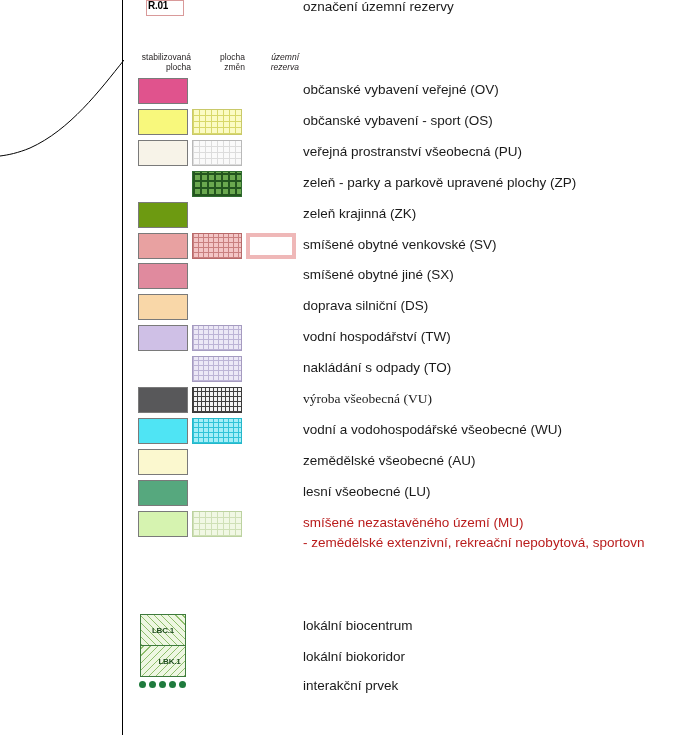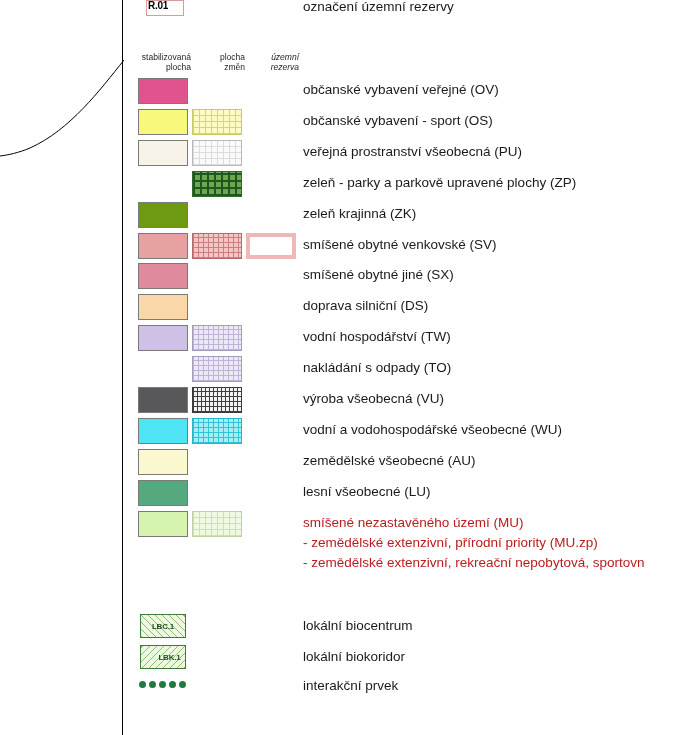--- a/index.html
+++ b/index.html
@@ -173,21 +173,21 @@
     box-sizing: border-box;
     border: 4px solid #efb8b8;
     background: #ffffff;
   }
 
   
   .uses-box {
     position: absolute;
     left: 140px;
     width: 46px;
-    height: 24px;
+    height: 32px;
     box-sizing: border-box;
     border: 1px solid #3d7a3d;
     background-color: #eef7e2;
     background-image: repeating-linear-gradient(45deg, #8fbf6b 0 1px, transparent 1px 5px);
     font-size: 8px;
     color: #1f4d1f;
     display: flex;
     align-items: center;
     justify-content: center;
     font-weight: bold;
@@ -304,21 +304,21 @@
   </div>
 
   <div class="row" style="top:356px;">
     <div class="swatch-col2 grid-purple"></div>
     <div class="label" style="top:4px;">nakládání s odpady (TO)</div>
   </div>
 
   <div class="row" style="top:387px;">
     <div class="swatch-col1 plain" style="background:#58585a;"></div>
     <div class="swatch-col2 grid-dark"></div>
-    <div class="label" style="top:4px;">výroba všeobecná (VU)</div>
+    <div class="label" style="top:4px;font-family:Liberation Serif, serif;">výroba všeobecná (VU)</div>
   </div>
 
   <div class="row" style="top:418px;">
     <div class="swatch-col1 plain" style="background:#4fe4f4;"></div>
     <div class="swatch-col2 grid-cyan"></div>
     <div class="label" style="top:4px;">vodní a vodohospodářské všeobecné (WU)</div>
   </div>
 
   <div class="row" style="top:449px;">
     <div class="swatch-col1 plain" style="background:#fbf8cf;"></div>
@@ -328,21 +328,20 @@
   <div class="row" style="top:480px;">
     <div class="swatch-col1 plain" style="background:#56a87e;"></div>
     <div class="label" style="top:4px;">lesní všeobecné (LU)</div>
   </div>
 
   <div class="row" style="top:511px;">
     <div class="swatch-col1 plain" style="background:#d6f3b0;"></div>
     <div class="swatch-col2 grid-palegreen"></div>
     <div class="multi-label" style="top:2px;">
       <div>smíšené nezastavěného území (MU)</div>
-      <div>- zemědělské extenzivní, přírodní priority (MU.zp)</div>
       <div>- zemědělské extenzivní, rekreační nepobytová, sportovn</div>
     </div>
   </div>
 
 
   <div class="row" style="top:614px;">
     <div class="uses-box">LBC.1</div>
     <div class="label" style="top:4px;">lokální biocentrum</div>
   </div>
 

